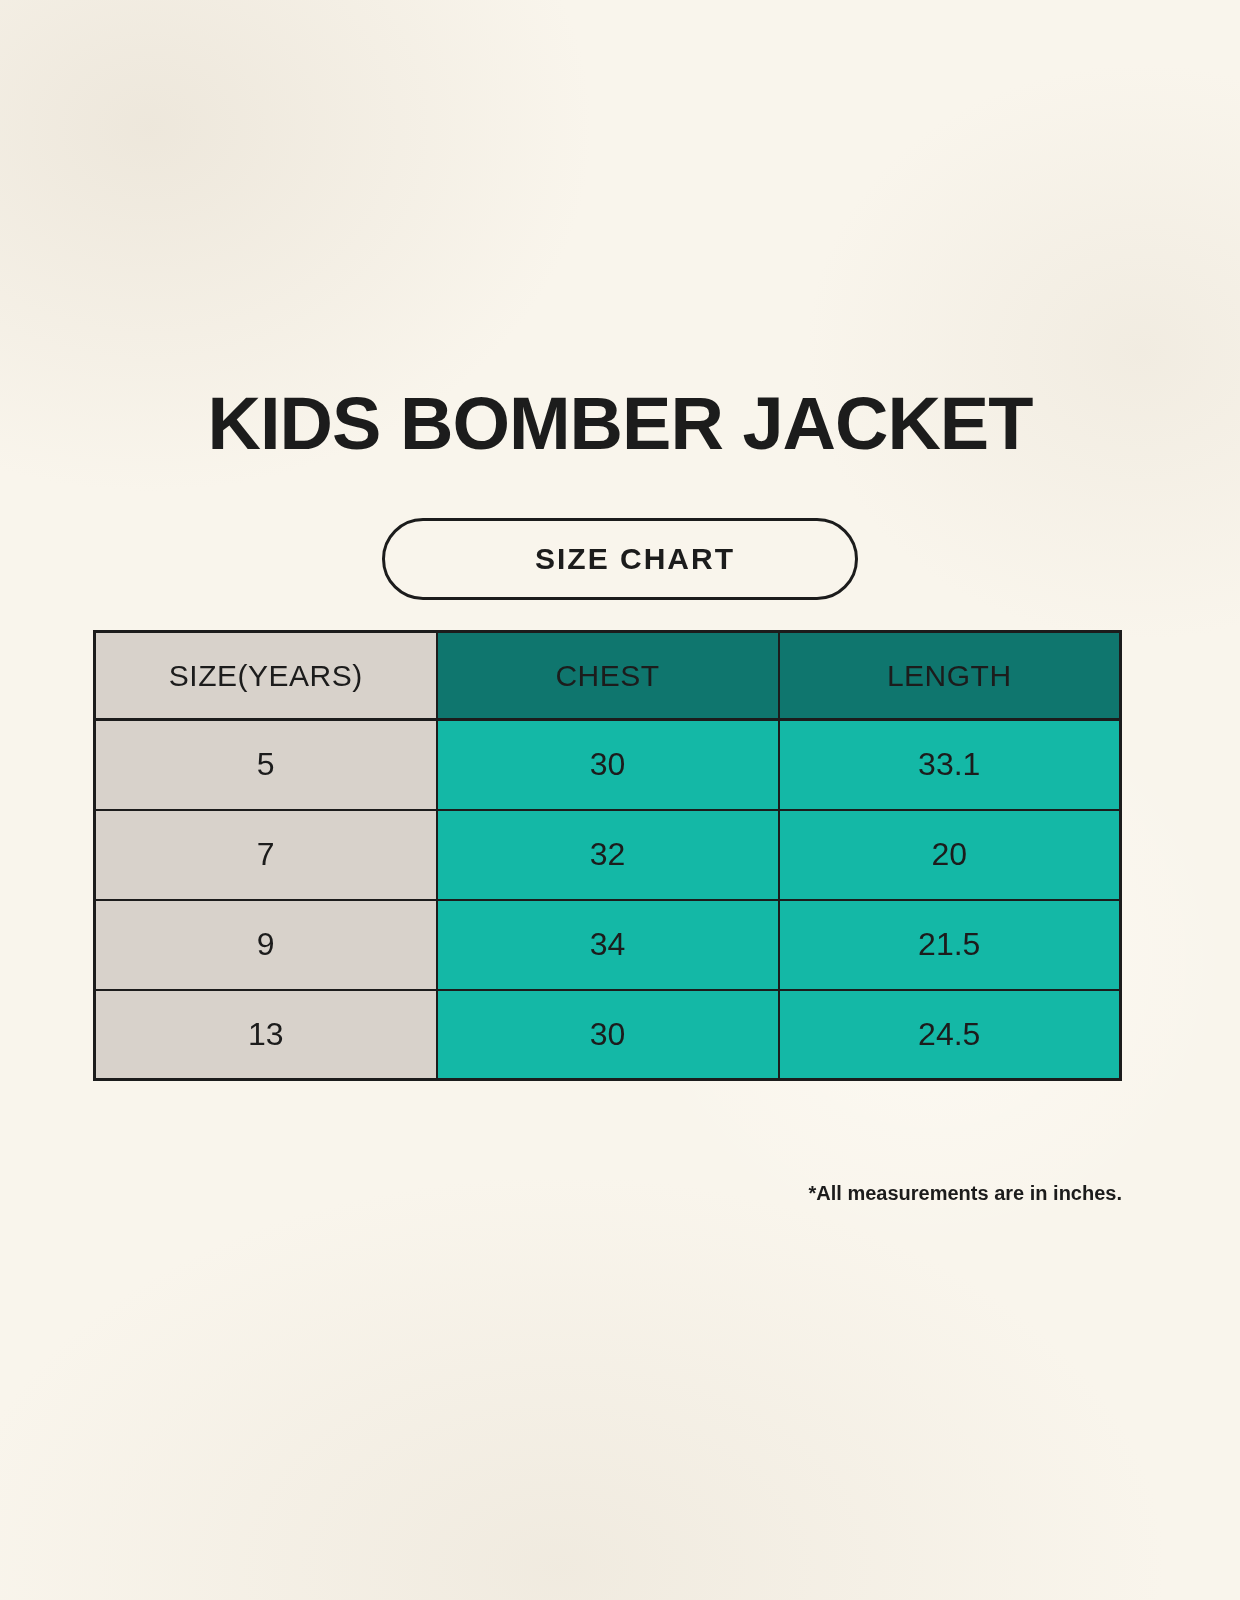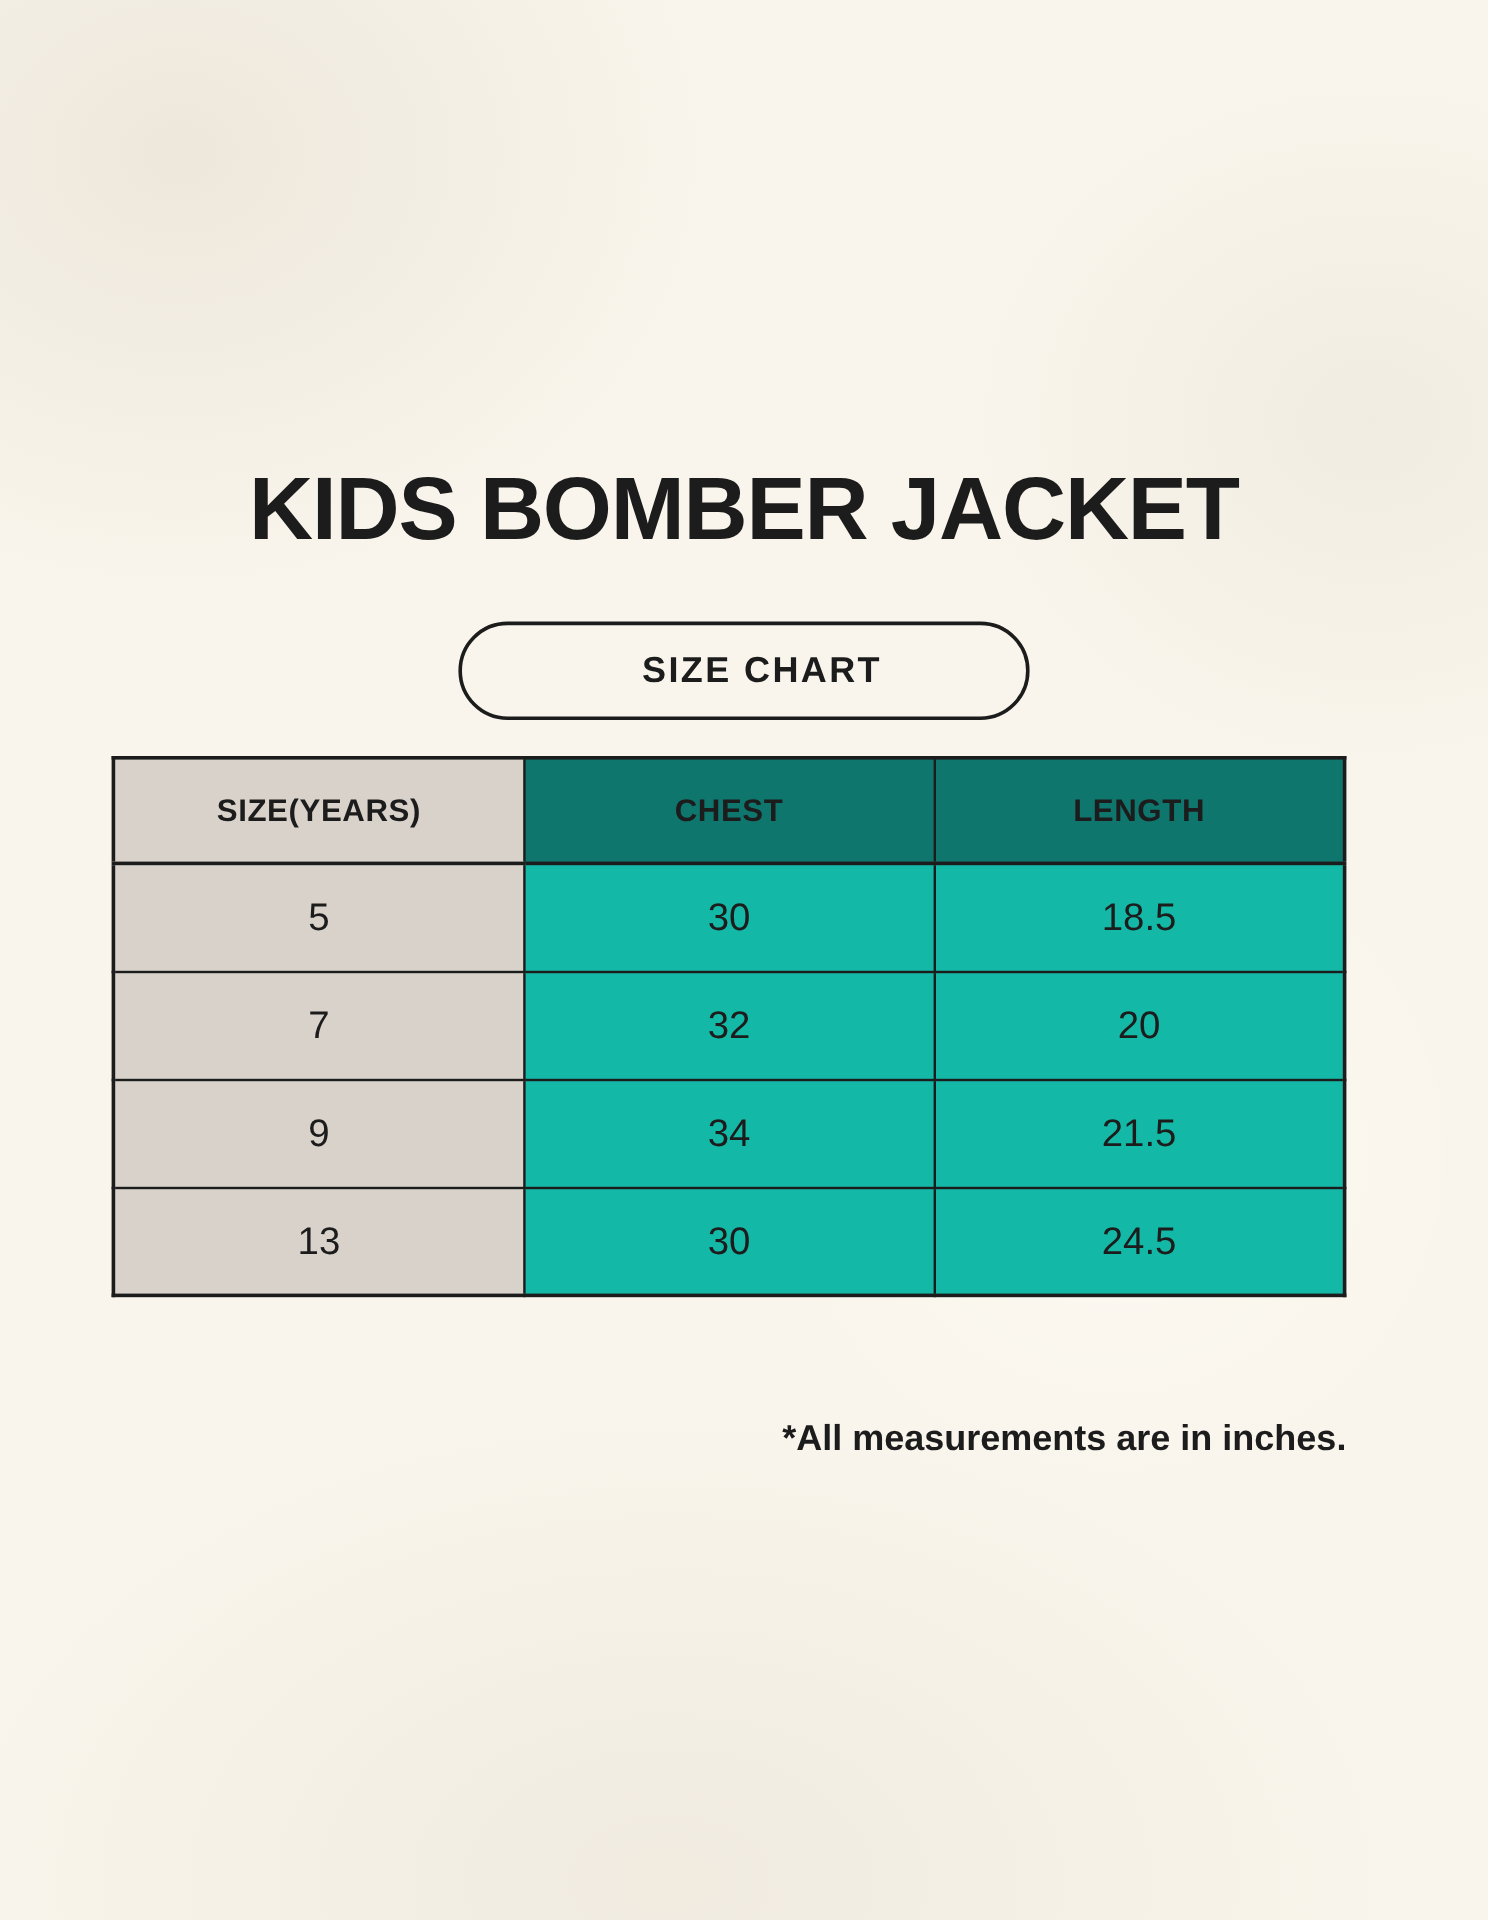--- a/index.html
+++ b/index.html
@@ -64,38 +64,38 @@
   }
   table.size-table th,
   table.size-table td {
     border: 2px solid #1c1c1c;
     text-align: center;
     vertical-align: middle;
     padding: 0;
   }
   table.size-table th {
     height: 88px;
-    font-size: 26px;
-    font-weight: 700;
+    font-size: 30px;
+    font-weight: 400;
     letter-spacing: 0.5px;
     border-bottom-width: 3px;
   }
   table.size-table td { height: 90px; font-size: 32px; font-weight: 400; }
 
   th.col-size, td.col-size { background: #d8d2cb; }
   th.col-measure          { background: #0f766e; }
   td.col-value            { background: #14b8a6; }
   td.col-size             { font-weight: 700; }
 
   .footnote {
     position: absolute;
     top: 1182px;
     right: 118px;
     margin: 0;
-    font-size: 30px;
+    font-size: 20px;
     font-weight: 700;
     text-align: right;
   }
 </style>
 </head>
 <body>
 
 <div class="page">
 
   <h1 class="title">KIDS BOMBER JACKET</h1>
@@ -109,21 +109,21 @@
       <tr>
         <th class="col-size">SIZE(YEARS)</th>
         <th class="col-measure">CHEST</th>
         <th class="col-measure">LENGTH</th>
       </tr>
     </thead>
     <tbody>
       <tr>
         <td class="col-size">5</td>
         <td class="col-value">30</td>
-        <td class="col-value">18.5</td>
+        <td class="col-value">33.1</td>
       </tr>
       <tr>
         <td class="col-size">7</td>
         <td class="col-value">32</td>
         <td class="col-value">20</td>
       </tr>
       <tr>
         <td class="col-size">9</td>
         <td class="col-value">34</td>
         <td class="col-value">21.5</td>

